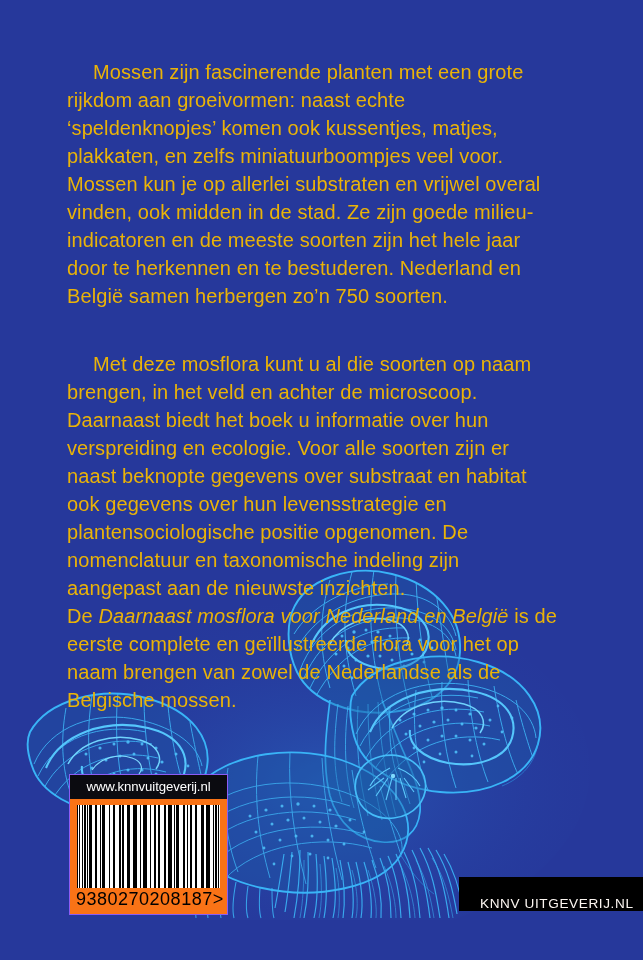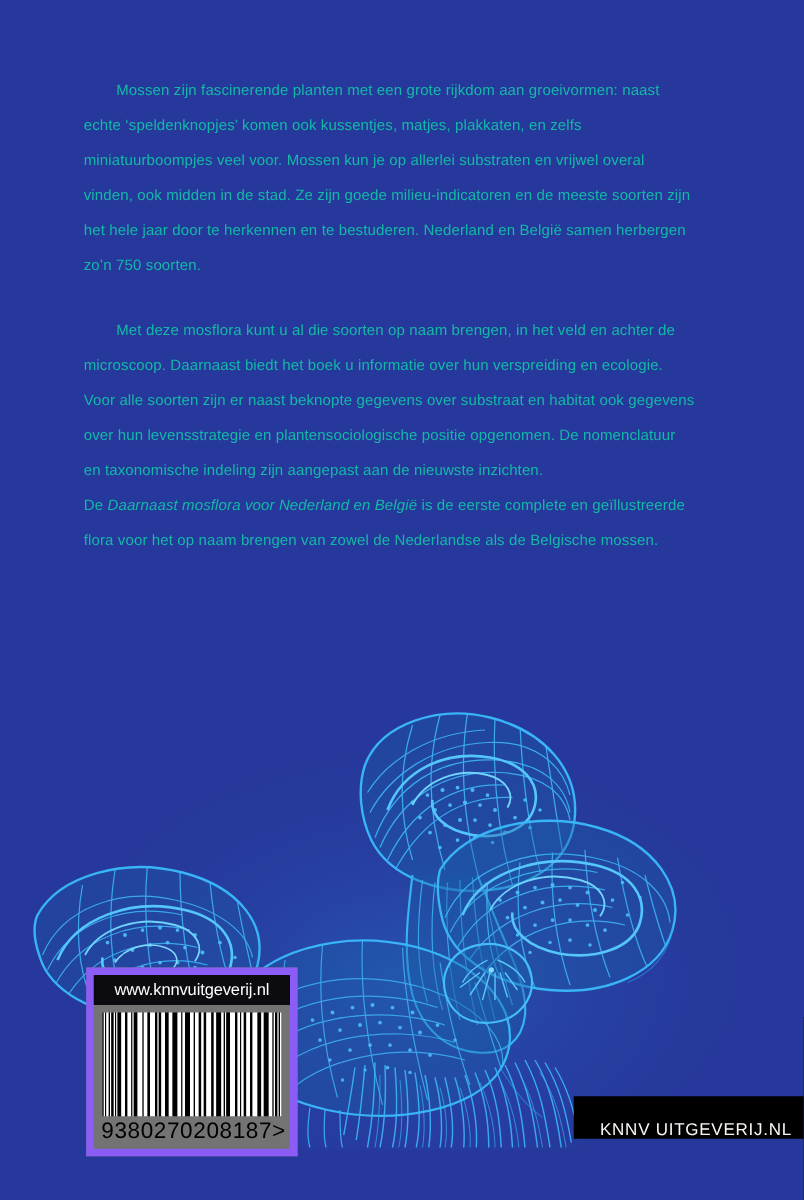--- a/index.html
+++ b/index.html
@@ -25,43 +25,43 @@
     height: 400px;
     pointer-events: none;
   }
 
   
   #blurb {
     position: absolute;
     left: 67px;
     top: 58px;
     width: 490px;
-    color: #14b8a6;
-    font-size: 12px;
+    color: #eab308;
+    font-size: 20px;
     line-height: 28px;
     letter-spacing: 0.1px;
     z-index: 5;
   }
   #blurb p {
     margin: 0;
     text-indent: 26px;
   }
-  #blurb p + p { margin-top: 24px; }
+  #blurb p + p { margin-top: 40px; }
   #blurb .noindent { text-indent: 0; }
   #blurb i { font-style: italic; }
 
   
   #barcode-block {
     position: absolute;
     left: 69px;
     top: 774px;
     width: 157px;
     z-index: 6;
-    background: #737373;
-    border: 6px solid #8b5cf6;
+    background: #f97316;
+    border: 1px solid #8b5cf6;
   }
   #barcode-url {
     background: #0B0B10;
     color: #ffffff;
     font-size: 13.2px;
     line-height: 24px;
     height: 24px;
     text-align: center;
     letter-spacing: -0.1px;
     white-space: nowrap;

